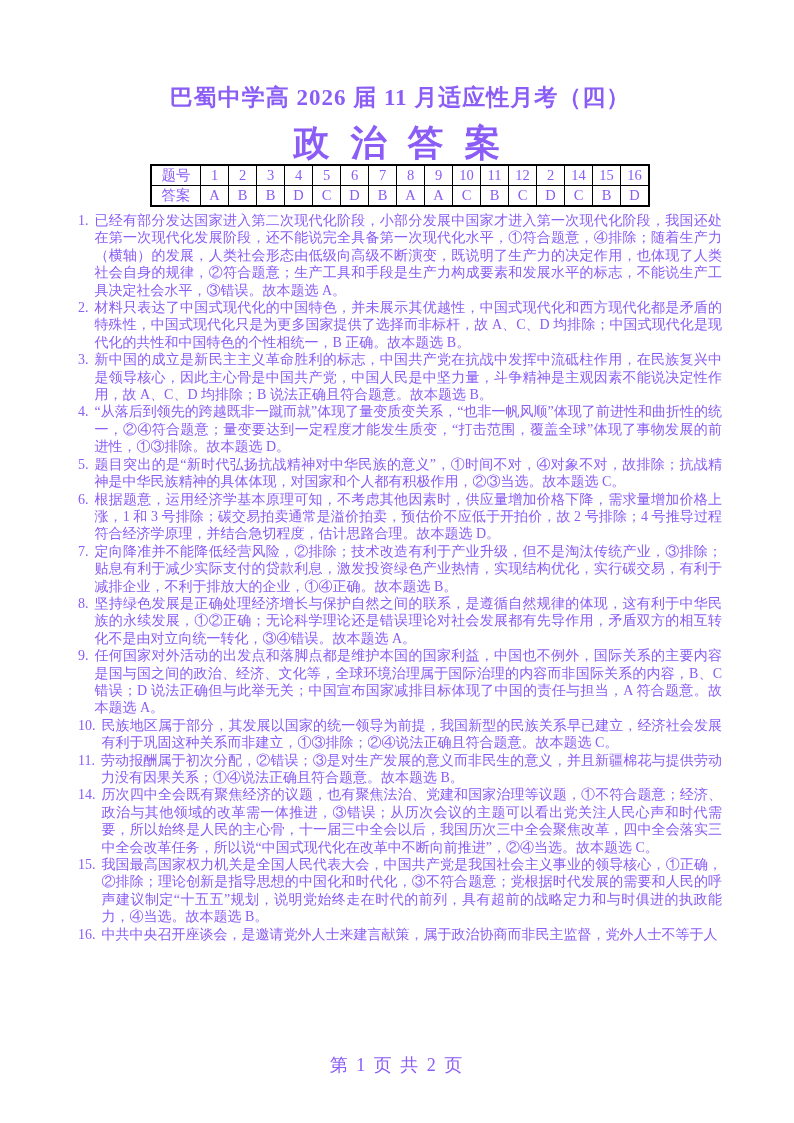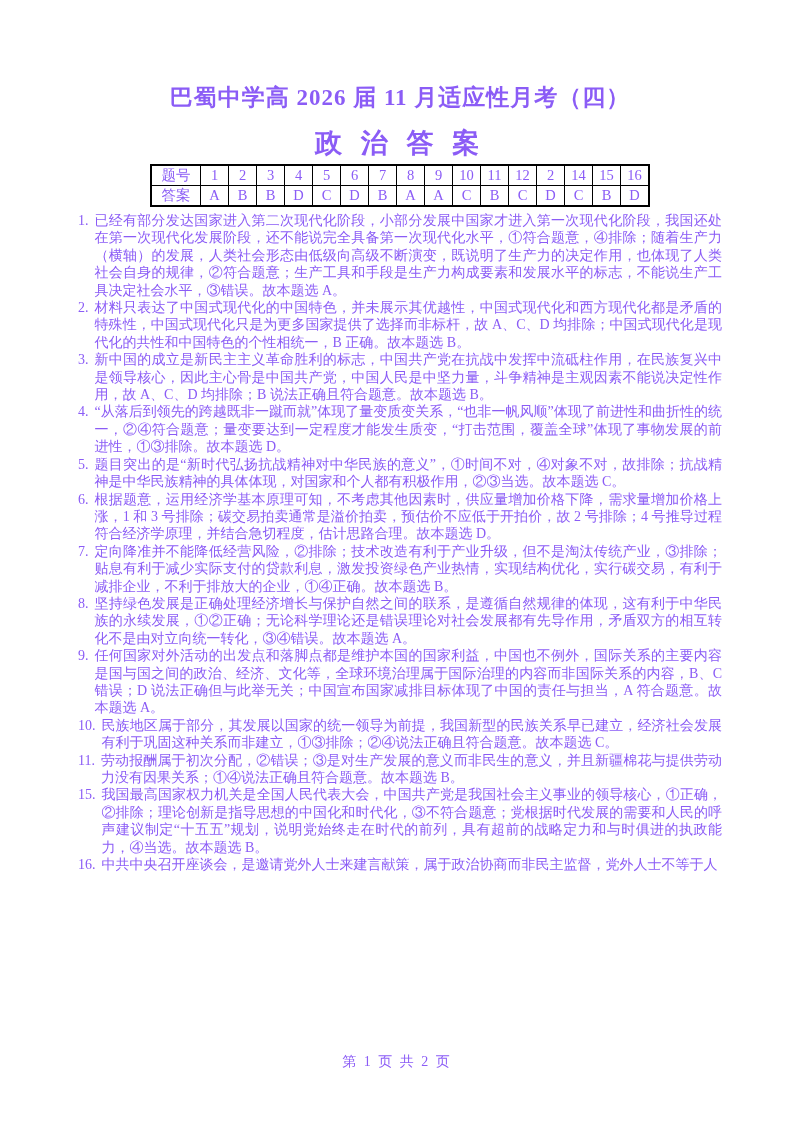--- a/index.html
+++ b/index.html
@@ -19,21 +19,21 @@
     margin: 0;
     text-align: center;
     font-size: 23px;
     font-weight: bold;
     line-height: 28px;
     letter-spacing: 1px;
   }
   .subtitle {
     margin: 16px 0 0 0;
     text-align: center;
-    font-size: 27px;
+    font-size: 36px;
     font-weight: bold;
     line-height: 30px;
     letter-spacing: 6px;
   }
   table.answers {
     border-collapse: collapse;
     margin: 6px auto 0 auto;
     border: 2px solid #000;
     table-layout: fixed;
   }
@@ -62,21 +62,21 @@
   .item .txt {
     flex: 1 1 auto;
     text-align: justify;
   }
   .footer {
     position: absolute;
     left: 0;
     right: 0;
     top: 1053px;
     text-align: center;
-    font-size: 14px;
+    font-size: 18px;
     letter-spacing: 2px;
   }
 </style>
 </head>
 <body>
 
 <div class="page">
 
   <h1 class="title">巴蜀中学高 2026 届 11 月适应性月考（四）</h1>
 
@@ -164,20 +164,24 @@
       </div>
       <div class="item">
         <span class="num">10.</span>
         <span class="txt">民族地区属于部分，其发展以国家的统一领导为前提，我国新型的民族关系早已建立，经济社会发展有利于巩固这种关系而非建立，①③排除；②④说法正确且符合题意。故本题选 C。</span>
       </div>
       <div class="item">
         <span class="num">11.</span>
         <span class="txt">劳动报酬属于初次分配，②错误；③是对生产发展的意义而非民生的意义，并且新疆棉花与提供劳动力没有因果关系；①④说法正确且符合题意。故本题选 B。</span>
       </div>
       <div class="item">
+        <span class="num">14.</span>
+        <span class="txt">历次四中全会既有聚焦经济的议题，也有聚焦法治、党建和国家治理等议题，①不符合题意；经济、政治与其他领域的改革需一体推进，③错误；从历次会议的主题可以看出党关注人民心声和时代需要，所以始终是人民的主心骨，十一届三中全会以后，我国历次三中全会聚焦改革，四中全会落实三中全会改革任务，所以说“中国式现代化在改革中不断向前推进”，②④当选。故本题选 C。</span>
+      </div>
+      <div class="item">
         <span class="num">15.</span>
         <span class="txt">我国最高国家权力机关是全国人民代表大会，中国共产党是我国社会主义事业的领导核心，①正确，②排除；理论创新是指导思想的中国化和时代化，③不符合题意；党根据时代发展的需要和人民的呼声建议制定“十五五”规划，说明党始终走在时代的前列，具有超前的战略定力和与时俱进的执政能力，④当选。故本题选 B。</span>
       </div>
       <div class="item">
         <span class="num">16.</span>
         <span class="txt">中共中央召开座谈会，是邀请党外人士来建言献策，属于政治协商而非民主监督，党外人士不等于人</span>
       </div>
     </div>
 
   <div class="footer">第 1 页 共 2 页</div>

